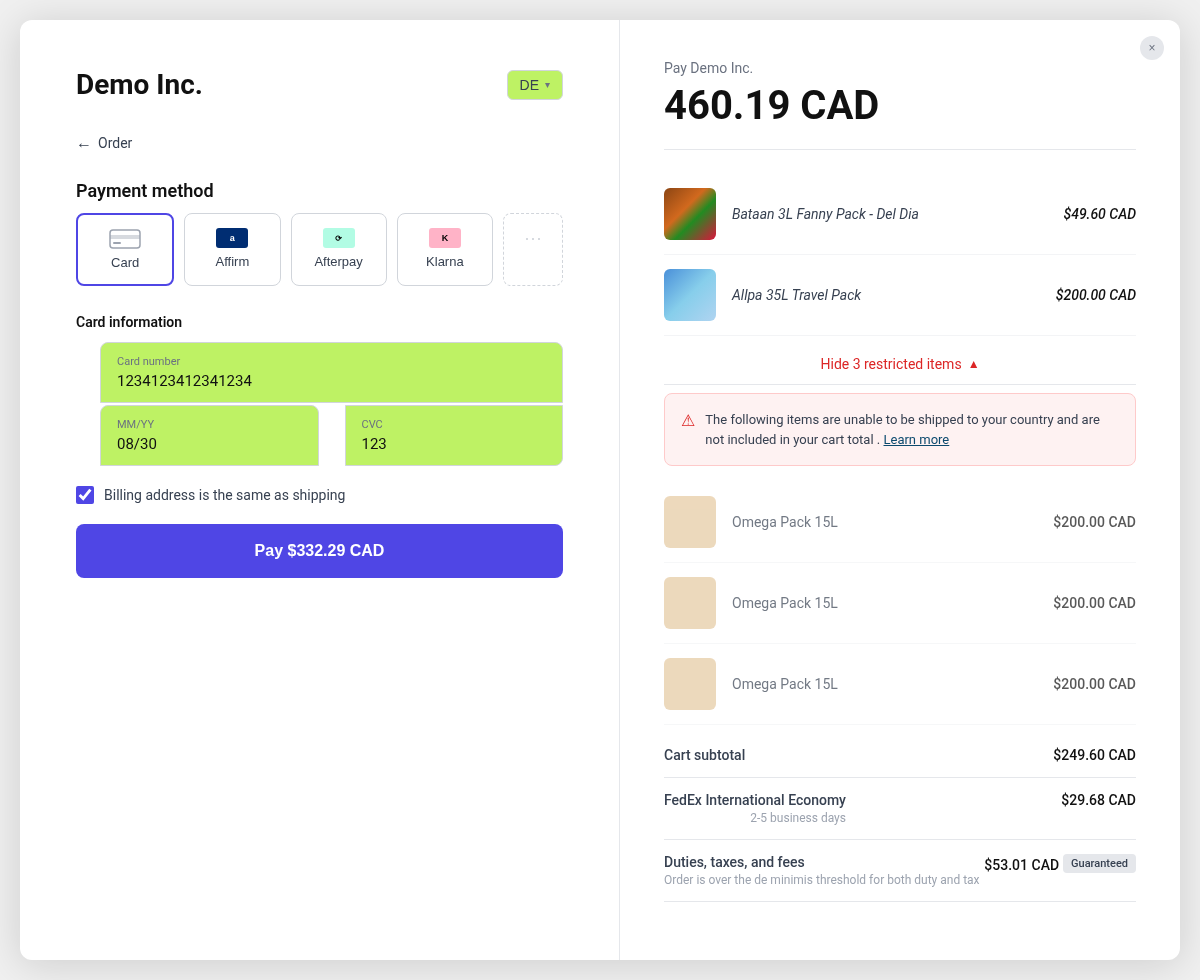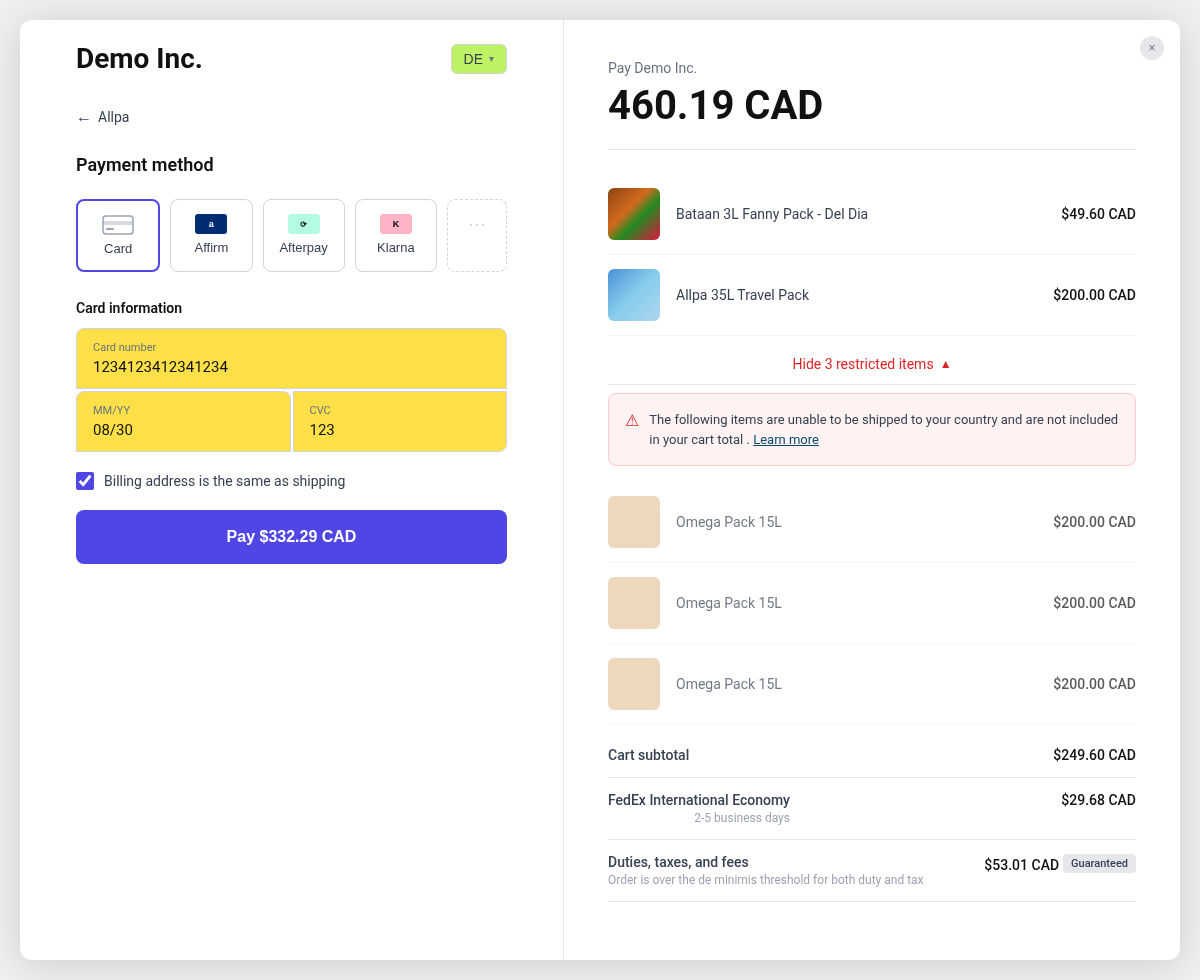--- a/index.html
+++ b/index.html
@@ -16,22 +16,22 @@
       min-height: 940px;
       background: white;
       border-radius: 12px;
       display: flex;
       box-shadow: 0 4px 40px rgba(0,0,0,0.15);
       overflow: hidden;
       position: relative;
     }
     
     .left-panel {
-      width: 544px;
-      padding: 22px 56px;
+      width: 600px;
+      padding: 48px 56px;
       border-right: 1px solid #e5e7eb;
       flex-shrink: 0;
     }
     .header-row {
       display: flex;
       justify-content: space-between;
       align-items: center;
       margin-bottom: 32px;
     }
     .company-name {
@@ -60,21 +60,21 @@
       font-size: 14px;
       cursor: pointer;
       margin-bottom: 28px;
       text-decoration: none;
     }
     .back-link .arrow { font-size: 16px; }
     .section-title {
       font-size: 18px;
       font-weight: 600;
       color: #111;
-      margin-bottom: 24px;
+      margin-bottom: 12px;
     }
     .payment-methods {
       display: flex;
       gap: 10px;
       margin-bottom: 28px;
     }
     .method-btn {
       flex: 1;
       border: 1px solid #d1d5db;
       border-radius: 8px;
@@ -106,21 +106,22 @@
       font-size: 14px;
       font-weight: 600;
       color: #111;
       margin-bottom: 12px;
     }
     .card-fields { display: flex; flex-direction: column; gap: 2px; }
     .input-group {
       border: 1px solid #d1d5db;
       border-radius: 8px;
       padding: 12px 16px;
-      background: #fde047;
+      background: #bef264;
+      margin-left: 24px;
     }
     .input-group label {
       display: block;
       font-size: 11px;
       color: #6b7280;
       margin-bottom: 3px;
     }
     .input-group input {
       width: 100%;
       border: none;
@@ -199,20 +200,21 @@
       padding-bottom: 20px;
       border-bottom: 1px solid #e5e7eb;
     }
     .order-items { margin-bottom: 8px; }
     .order-item {
       display: flex;
       align-items: center;
       gap: 16px;
       padding: 14px 0;
       border-bottom: 1px solid #f3f4f6;
+      font-style: italic;
     }
     .item-img {
       width: 52px;
       height: 52px;
       border-radius: 6px;
       overflow: hidden;
       flex-shrink: 0;
     }
     .item-img-placeholder {
       width: 52px;
@@ -321,21 +323,21 @@
     <div class="header-row">
       <h1 class="company-name">Demo Inc.</h1>
       <button class="lang-selector">
         <span>DE</span>
         <span class="chevron">▾</span>
       </button>
     </div>
 
     <a class="back-link">
       <span class="arrow">←</span>
-      <span>Allpa</span>
+      <span>Order</span>
     </a>
 
     <h2 class="section-title">Payment method</h2>
 
     <div class="payment-methods">
       <button class="method-btn active">
         <div class="icon-area">
           <svg class="card-svg" viewBox="0 0 32 20" fill="none">
             <rect x="1" y="1" width="30" height="18" rx="3" stroke="#9ca3af" stroke-width="1.5" fill="white"></rect>
             <rect x="1" y="6" width="30" height="4" fill="#9ca3af" opacity="0.4"></rect>

